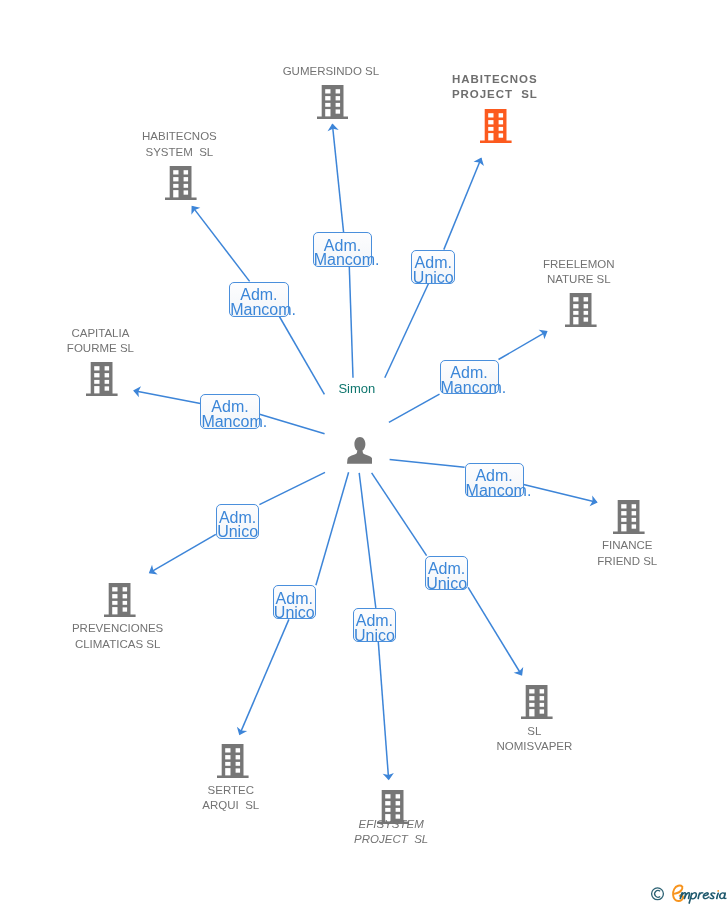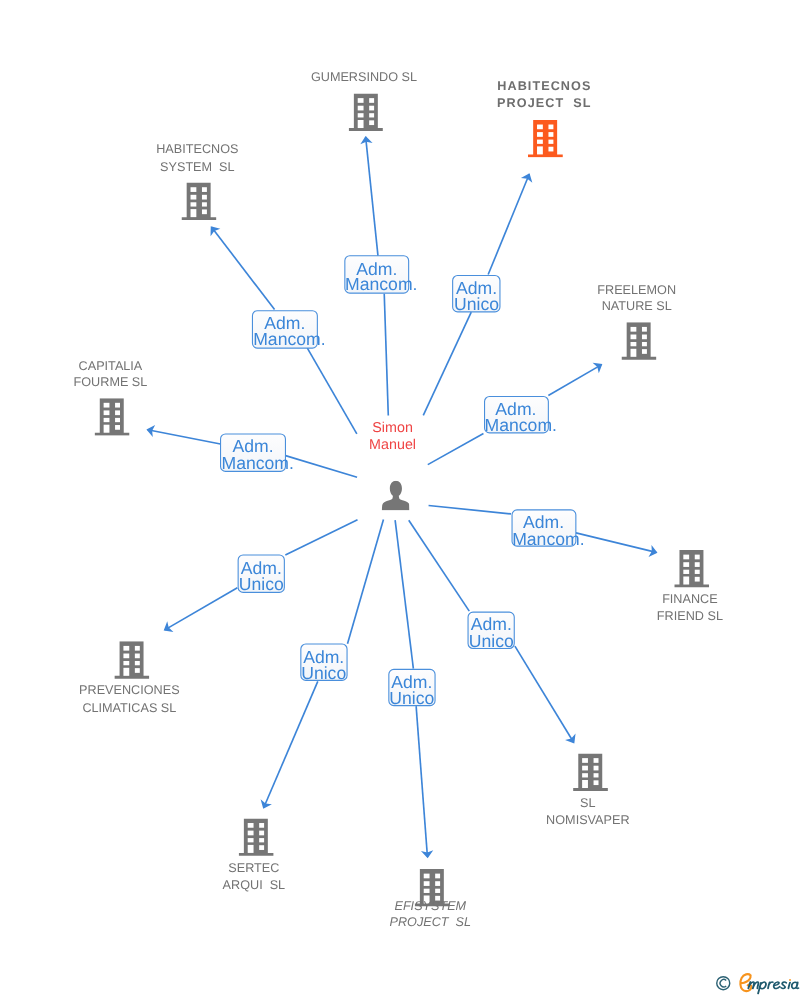--- a/index.html
+++ b/index.html
@@ -5,21 +5,21 @@
 <style>
   html,body{margin:0;padding:0;background:#ffffff;}
   body{width:728px;height:905px;overflow:hidden;
        font-family:"Liberation Sans",sans-serif;}
   #stage{position:relative;width:728px;height:642px;background:#fff;}
   svg#edges{position:absolute;left:0;top:0;width:728px;height:905px;overflow:visible;}
   .node{position:absolute;line-height:0;}
   .node-label{position:absolute;text-align:center;color:#737373;
       font-size:11.5px;line-height:15.2px;white-space:pre;}
   .node-label.hl{font-weight:bold;color:#6e6e6e;letter-spacing:0.95px;text-indent:0.95px;}
-  .node-label.person{font-size:13px;color:#ef4444;line-height:15.2px;}
+  .node-label.person{font-size:13px;color:#0f766e;line-height:15.2px;}
   .node-label, .edge-label{filter:blur(0.01px);}
   .edge-label{position:absolute;box-sizing:border-box;
       border:1px solid #4a8fdc;border-radius:5px;
       background:linear-gradient(180deg,#fdfdfe 0%,#f2f5f9 100%);
       color:#3b86d8;font-size:16px;text-align:center;white-space:pre;}
   .edge-label .l1{position:absolute;left:0;right:0;top:3.3px;}
   .edge-label .l2{position:absolute;left:0;right:0;top:18px;}
   .logo{position:absolute;}
 </style>
 </head>
@@ -217,21 +217,21 @@
       <div class="node-label" style="left: 180.9px; width: 300px; top: 63.7px;"><div>GUMERSINDO SL</div></div>
       <div class="node-label hl" style="left: 344.4px; width: 300px; top: 71.5px;"><div>HABITECNOS</div><div>PROJECT  SL</div></div>
       <div class="node-label" style="left: 29.4px; width: 300px; top: 129.4px;"><div>HABITECNOS</div><div>SYSTEM  SL</div></div>
       <div class="node-label" style="left: 428.8px; width: 300px; top: 256.8px;"><div>FREELEMON</div><div>NATURE SL</div></div>
       <div class="node-label" style="left: -49.6px; width: 300px; top: 325.8px;"><div>CAPITALIA</div><div>FOURME SL</div></div>
       <div class="node-label" style="left: 477.2px; width: 300px; top: 538.4px;"><div>FINANCE</div><div>FRIEND SL</div></div>
       <div class="node-label" style="left: -32.4px; width: 300px; top: 621.3px;"><div>PREVENCIONES</div><div>CLIMATICAS SL</div></div>
       <div class="node-label" style="left: 384.4px; width: 300px; top: 723.8px;"><div>SL</div><div>NOMISVAPER</div></div>
       <div class="node-label" style="left: 80.8px; width: 300px; top: 782.7px;"><div>SERTEC</div><div>ARQUI  SL</div></div>
       <div class="node-label" style="left: 241.2px; width: 300px; top: 817px; font-style: italic;"><div>EFISYSTEM</div><div>PROJECT  SL</div></div>
-      <div class="node-label person" style="left: 206.9px; width: 300px; top: 381.2px;"><div>Simon</div><div>Manuel</div></div>
+      <div class="node-label person" style="left: 206.9px; width: 300px; top: 381.2px;"><div>Simon</div></div>
     </div>
   <div id="edgelabels">
       <div class="edge-label" style="left: 312.7px; top: 232.4px; width: 59.6px; height: 34.5px;"><div class="l1">Adm.</div><div class="l2">Mancom.</div></div>
       <div class="edge-label" style="left: 411.1px; top: 249.6px; width: 44.4px; height: 34.2px;"><div class="l1">Adm.</div><div class="l2">Unico</div></div>
       <div class="edge-label" style="left: 229.2px; top: 282px; width: 59.4px; height: 34.5px;"><div class="l1">Adm.</div><div class="l2">Mancom.</div></div>
       <div class="edge-label" style="left: 439.5px; top: 359.5px; width: 59px; height: 34.6px;"><div class="l1">Adm.</div><div class="l2">Mancom.</div></div>
       <div class="edge-label" style="left: 200.4px; top: 394px; width: 59.2px; height: 34.6px;"><div class="l1">Adm.</div><div class="l2">Mancom.</div></div>
       <div class="edge-label" style="left: 464.6px; top: 462.7px; width: 59px; height: 34.7px;"><div class="l1">Adm.</div><div class="l2">Mancom.</div></div>
       <div class="edge-label" style="left: 215.8px; top: 504.3px; width: 43.6px; height: 34.5px;"><div class="l1">Adm.</div><div class="l2">Unico</div></div>
       <div class="edge-label" style="left: 272.7px; top: 585.3px; width: 43.2px; height: 34.1px;"><div class="l1">Adm.</div><div class="l2">Unico</div></div>

